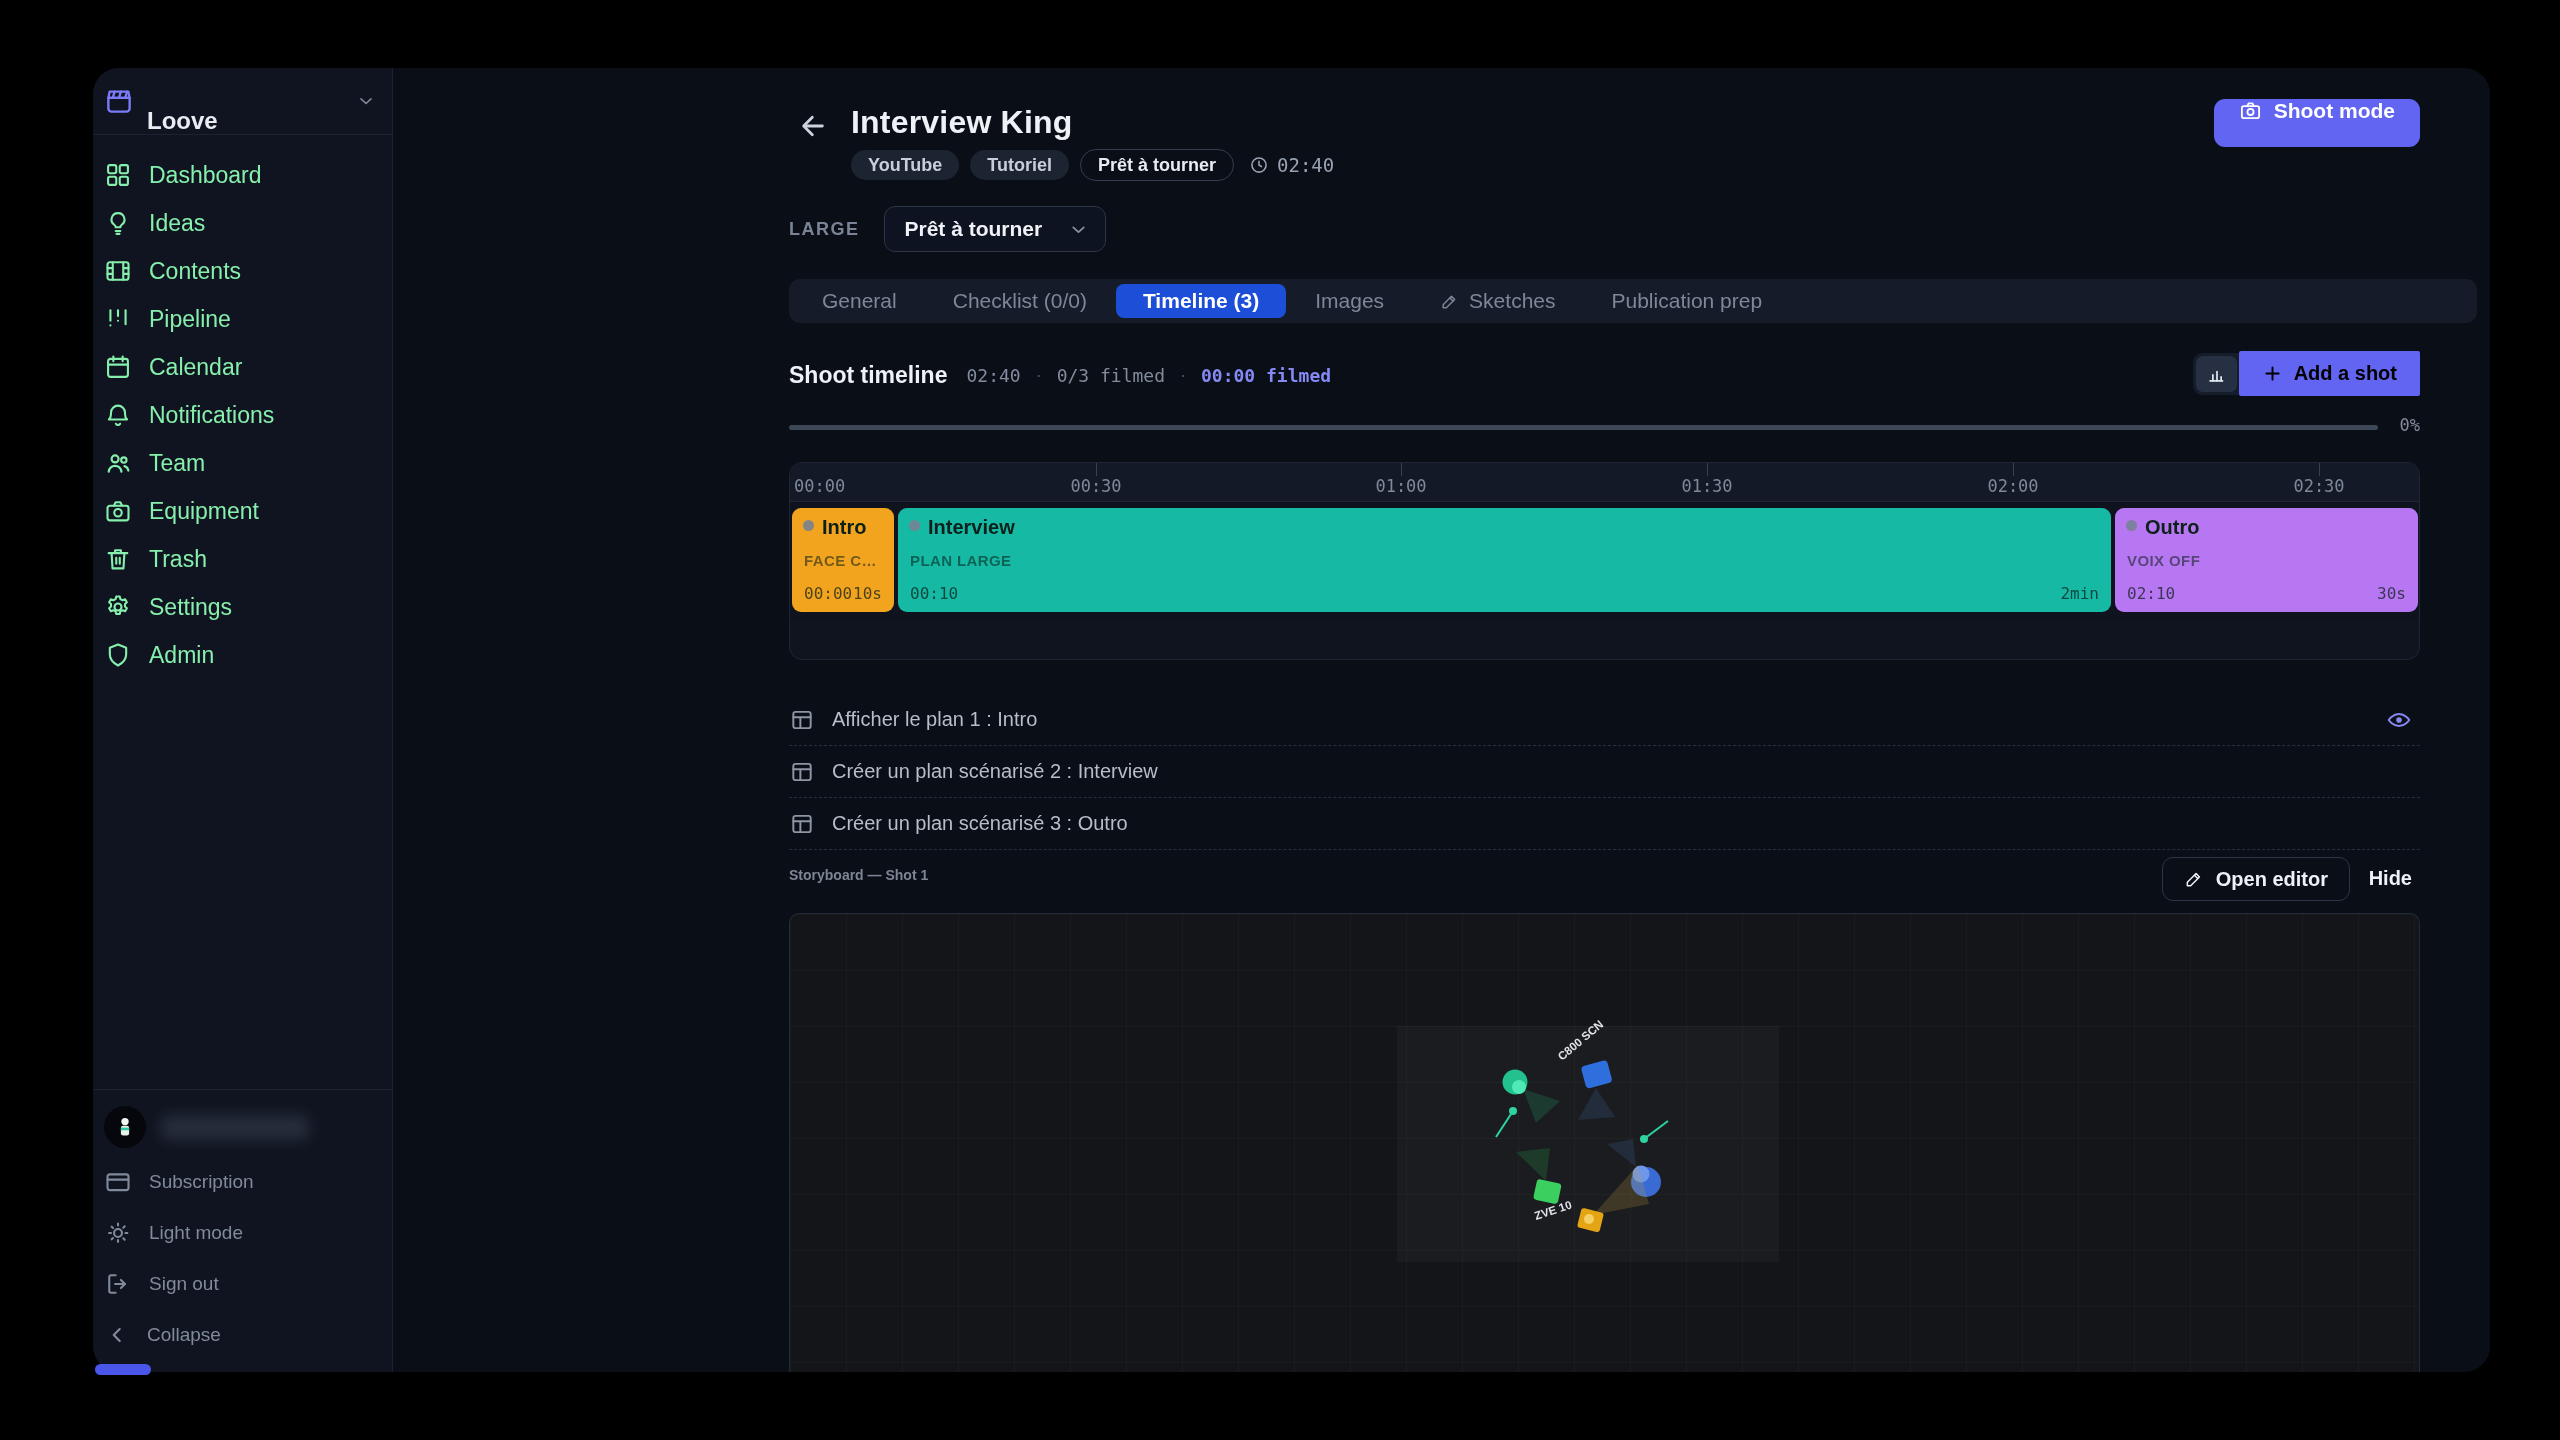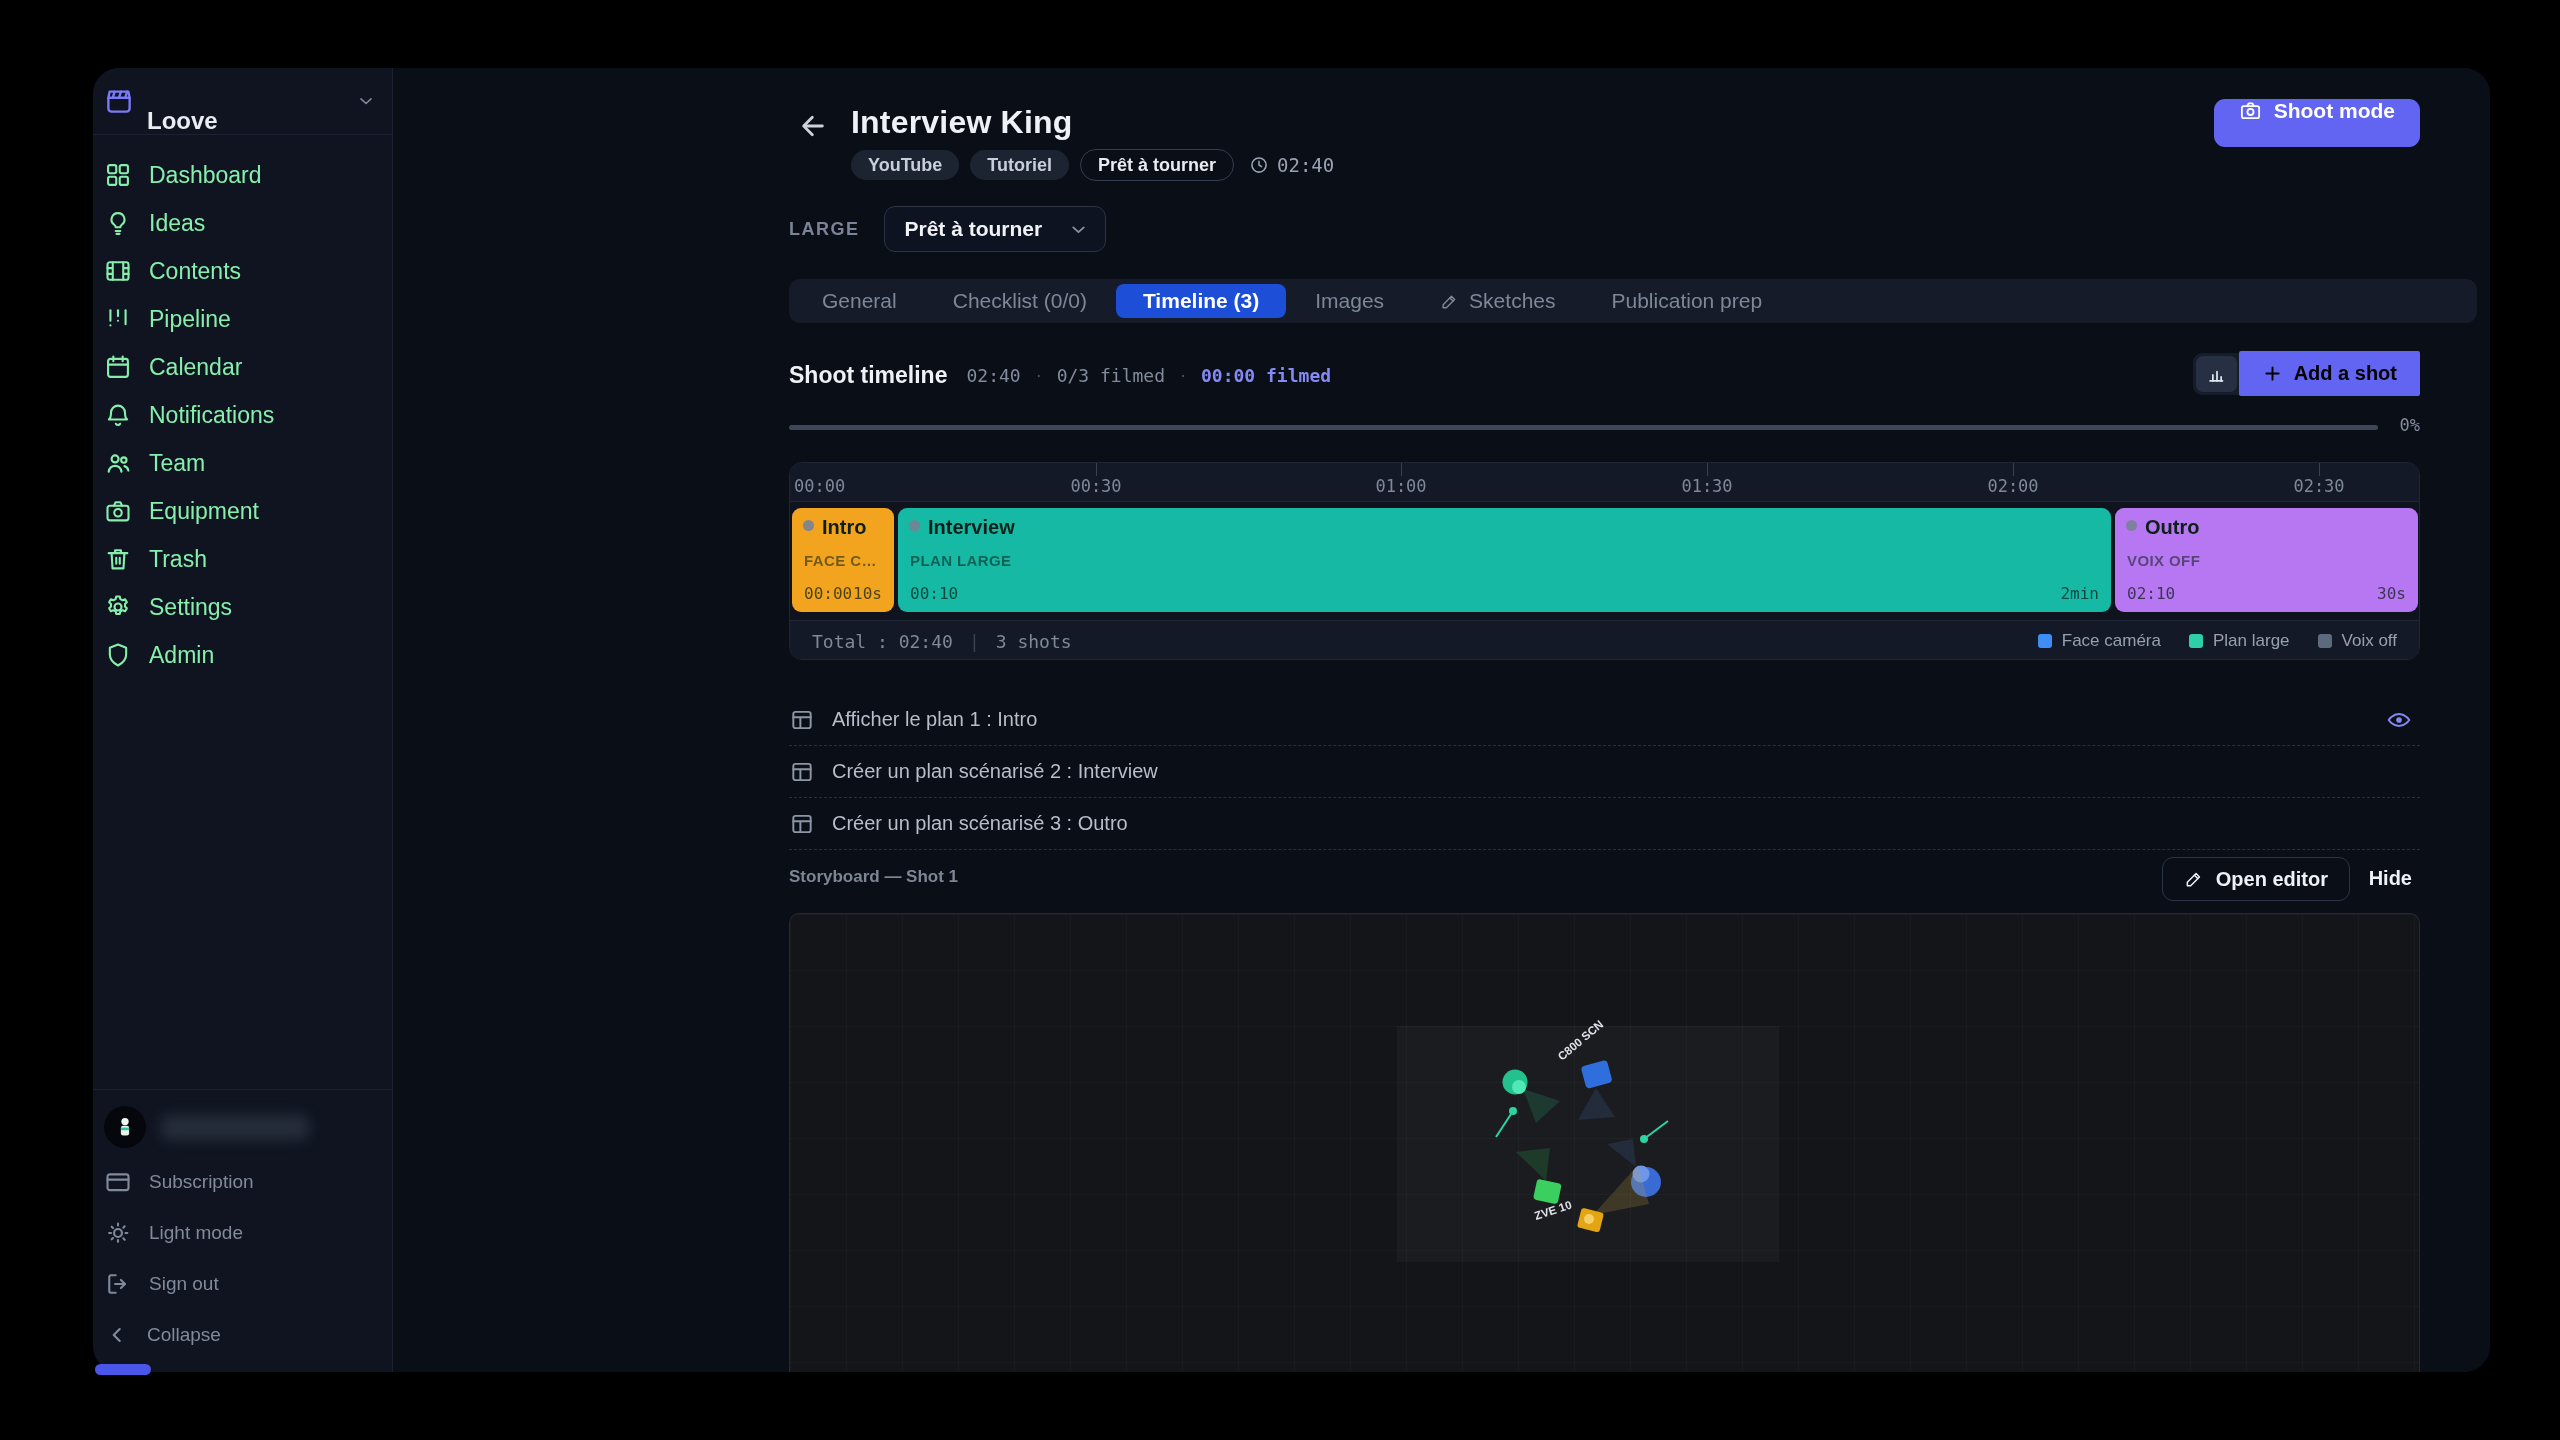--- a/index.html
+++ b/index.html
@@ -102,21 +102,21 @@
   .swatch{width:14px;height:14px;border-radius:3px;}
 
   
   .plans{position:absolute;left:396px;top:626px;width:1631px;}
   .plan-row{position:relative;height:51px;display:flex;align-items:center;gap:17px;
             border-bottom:1px dashed #272f3e;color:#b7bec9;font-size:20px;cursor:pointer;}
   .plan-row .ic{color:#8d96a5;}
   .eye-btn{position:absolute;right:8px;top:50%;transform:translateY(-50%);color:#8488f0;display:flex;cursor:pointer;}
 
   
-  .sb-title{position:absolute;left:396px;top:799px;font-size:17px;font-weight:600;color:#7d8695;}
+  .sb-title{position:absolute;left:396px;top:799px;font-size:14px;font-weight:600;color:#7d8695;}
   .open-editor{position:absolute;right:140px;top:789px;height:44px;box-sizing:border-box;padding:0 21px;
                border:1px solid #2b3547;border-radius:11px;display:flex;align-items:center;gap:12px;
                color:#eef1f6;font-size:20px;font-weight:700;cursor:pointer;background:transparent;}
   .hide-btn{position:absolute;right:78px;top:799px;color:#eef1f6;font-size:20px;font-weight:700;cursor:pointer;}
 
   .canvas{position:absolute;left:396px;top:845px;width:1631px;height:459px;box-sizing:border-box;
           background:#141519;border:1px solid #232936;border-bottom:none;border-radius:10px 10px 0 0;overflow:hidden;
           background-image:linear-gradient(rgba(255,255,255,.026) 1px,transparent 1px),
                            linear-gradient(90deg,rgba(255,255,255,.026) 1px,transparent 1px);
           background-size:56px 56px;}
@@ -451,41 +451,20 @@
           <span class="dur mono">2min</span>
         </div>
         <div class="shot s-outro">
           <span class="dot"></span>
           <span class="name">Outro</span>
           <span class="type">VOIX OFF</span>
           <span class="start mono">02:10</span>
           <span class="dur mono">30s</span>
         </div>
       </div>
-      <div class="totals">
-        <div class="totals-left mono">
-          <span>Total : 02:40</span>
-          <span class="pipe">|</span>
-          <span>3 shots</span>
-        </div>
-        <div class="legend">
-          <span class="legend-item">
-            <span class="swatch" style="background:#3f8ef6"></span>
-            <span>Face caméra</span>
-          </span>
-          <span class="legend-item">
-            <span class="swatch" style="background:#2ecfa6"></span>
-            <span>Plan large</span>
-          </span>
-          <span class="legend-item">
-            <span class="swatch" style="background:#5b6b7d"></span>
-            <span>Voix off</span>
-          </span>
-        </div>
-      </div>
     </div>
 
     <div class="plans">
       <div class="plan-row">
         <span class="ic">
             <svg viewBox="0 0 24 24" width="26" height="26" fill="none" stroke="currentColor" stroke-width="1.8" stroke-linecap="round" stroke-linejoin="round">
               <rect x="4" y="4.5" width="16" height="15" rx="2"></rect>
               <path d="M4 9.5h16M10.5 9.5v10"></path>
             </svg>
           </span>

